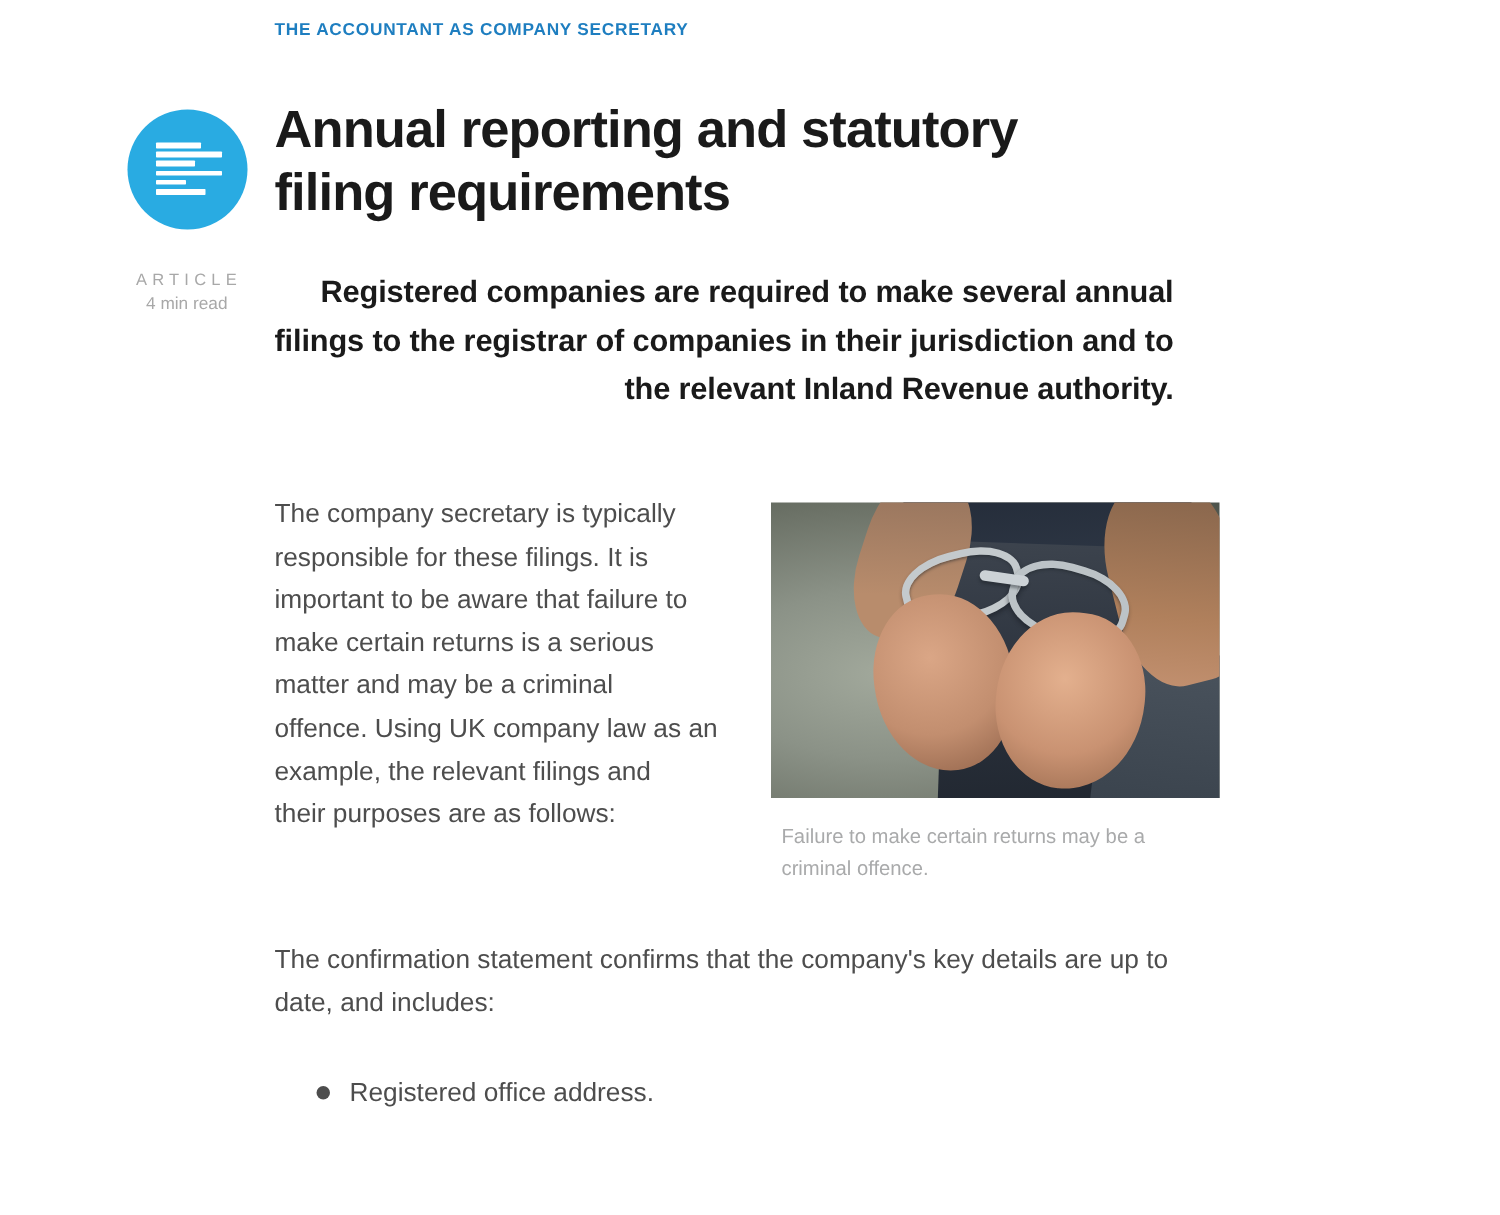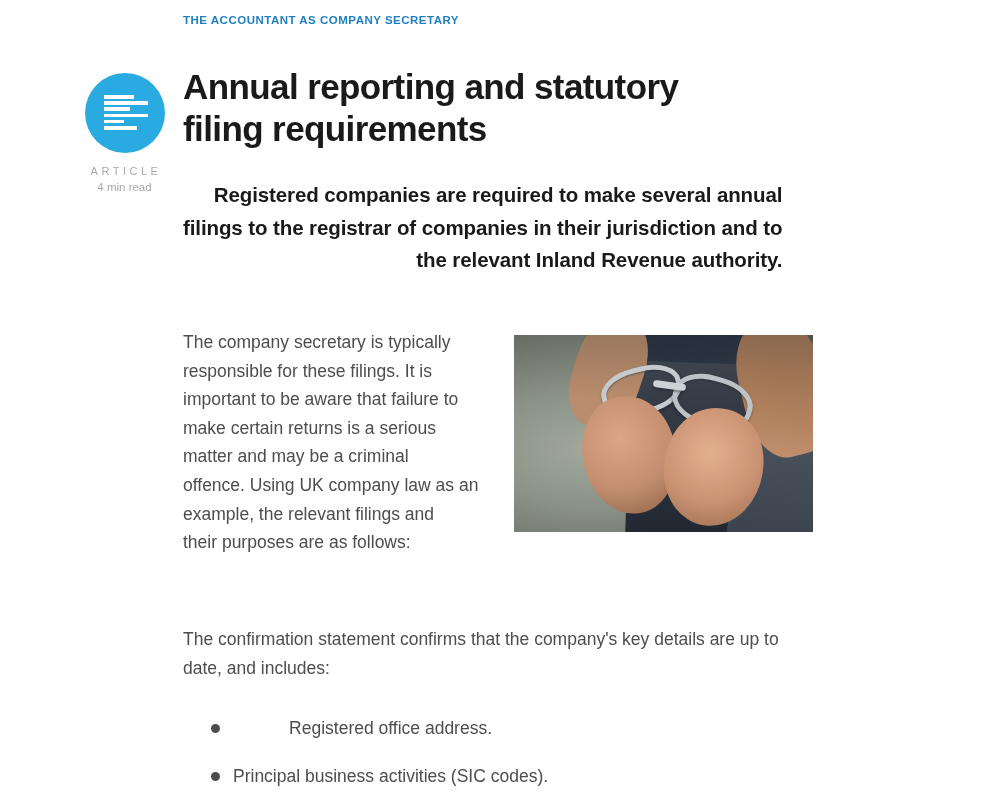--- a/index.html
+++ b/index.html
@@ -28,21 +28,21 @@
   .icon-lines span {
     display:block; height:3.6px; background:#ffffff; margin-bottom:2.6px; border-radius:.5px;
   }
   .icon-lines span:nth-child(1){ width:30px; }
   .icon-lines span:nth-child(2){ width:44px; }
   .icon-lines span:nth-child(3){ width:26px; }
   .icon-lines span:nth-child(4){ width:44px; }
   .icon-lines span:nth-child(5){ width:20px; }
   .icon-lines span:nth-child(6){ width:33px; }
   .badge-type {
-    margin-top:12px; font-size:11px; letter-spacing:3.5px;
+    margin-top:28px; font-size:11px; letter-spacing:3.5px;
     color:#a8a8a8; padding-left:3px;
   }
   .badge-read { margin-top:4px; font-size:11.5px; color:#a8a8a8; }
 
   .headline {
     position:absolute; left:183px; top:66px;
     font-size:35px; line-height:42px; font-weight:bold;
     letter-spacing:-.6px; color:#1a1a1a; white-space:pre-line;
   }
   .intro {
@@ -181,29 +181,27 @@
     <div class="ph-leg-right"></div>
     <div class="ph-arm-left"></div>
     <div class="ph-arm-right"></div>
     <div class="ph-cuff-left"></div>
     <div class="ph-cuff-right"></div>
     <div class="ph-chain"></div>
     <div class="ph-hand-left"></div>
     <div class="ph-hand-right"></div>
   </div>
 
+  <div class="caption">Failure to make certain returns may be a
+criminal offence.</div>
 
 
   <p class="section-par">The confirmation statement confirms that the company's key details are up to
 date, and includes:</p>
 
   <ul class="bullets">
     <li>
       <span class="dot"></span>
       <span>Registered office address.</span>
     </li>
-    <li>
-      <span class="dot"></span>
-      <span>Principal business activities (SIC codes).</span>
-    </li>
   </ul>
 
 </div>
 
 </body></html>

